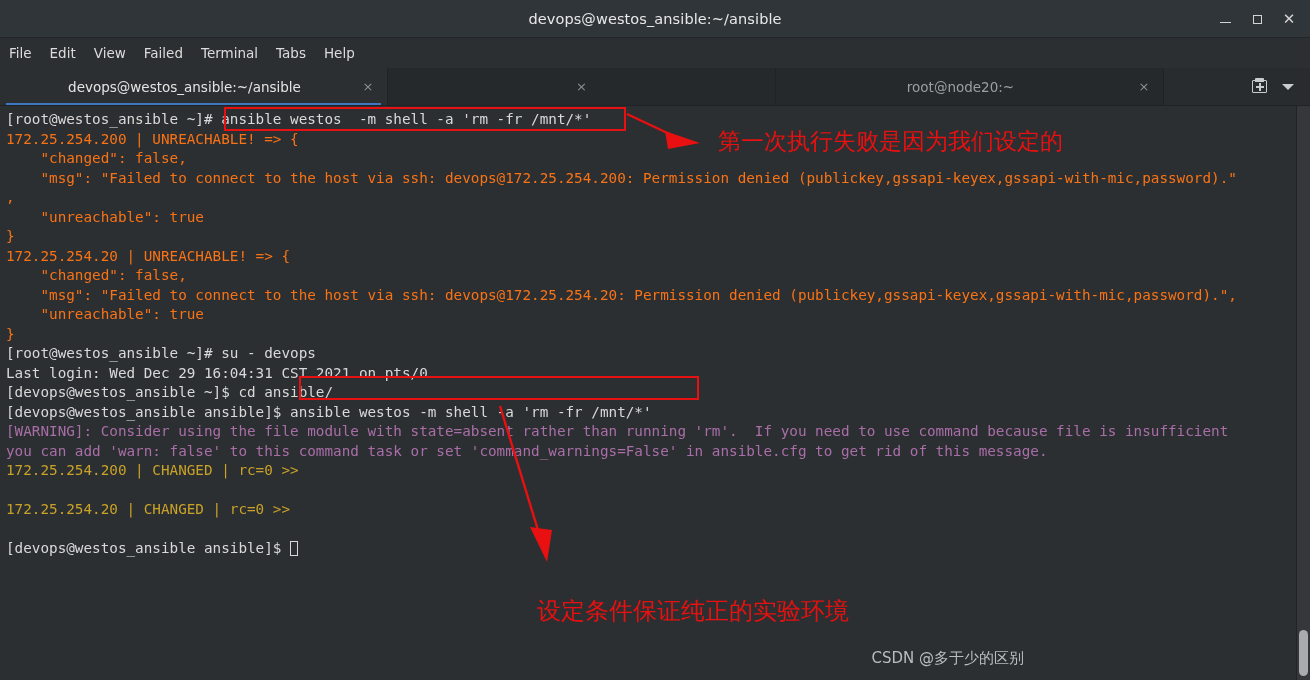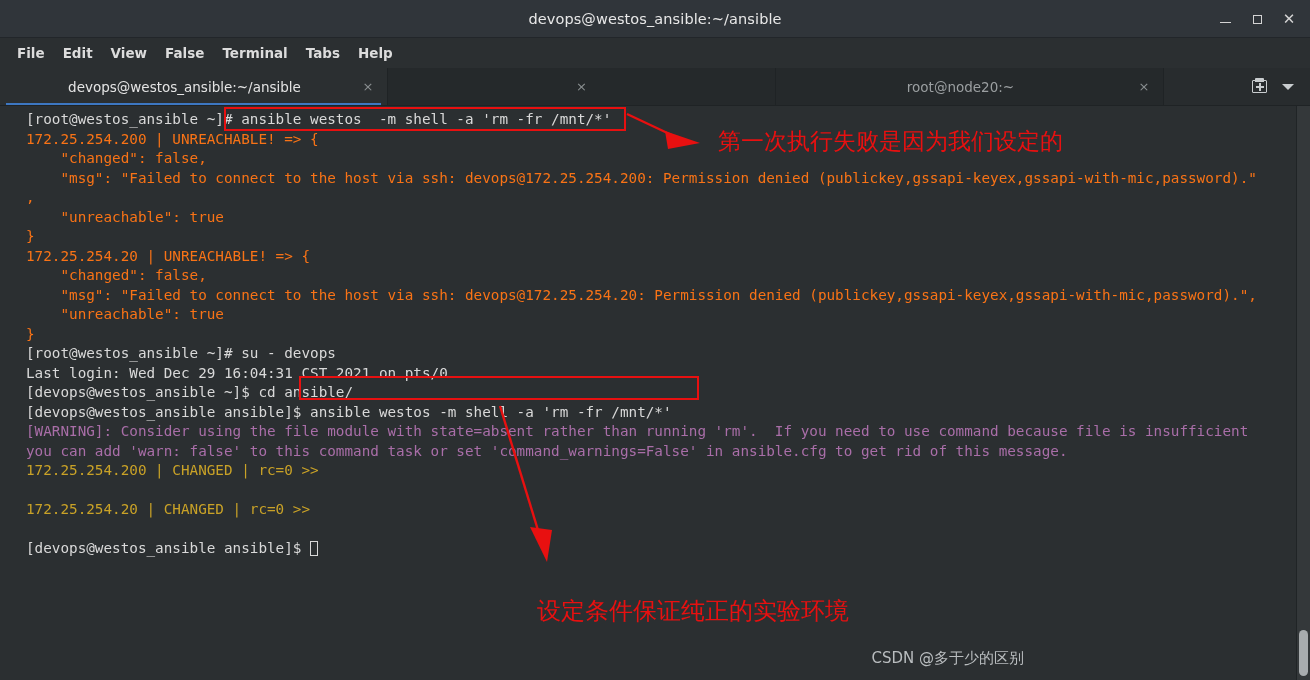--- a/index.html
+++ b/index.html
@@ -43,23 +43,21 @@
   }
   .min-glyph { width: 11px; height: 1.6px; background: #d4d4d4; margin-top: 7px; }
   .max-glyph { width: 9px; height: 9px; border: 1.7px solid #d4d4d4; }
   .close-glyph { font-size: 15px; color: #d4d4d4; font-family: "DejaVu Sans", sans-serif; }
 
   
   .menubar {
     height: 30px;
     background: #2b2f31;
     display: flex; align-items: center;
-    padding-left: 8px;
     flex: 0 0 30px;
-    font-weight: bold;
   }
   .menuitem {
     font-size: 13.5px; color: #dcdcdc;
     padding: 3px 9px; border-radius: 3px;
     font-family: "DejaVu Sans", sans-serif;
   }
 
   
   .tabbar {
     height: 38px;
@@ -115,21 +113,21 @@
   .caret-down {
     width: 0; height: 0;
     border-left: 6px solid transparent;
     border-right: 6px solid transparent;
     border-top: 6px solid #c9cdcf;
   }
 
   
   .term-wrap {
     flex: 1; position: relative; background: #2b2f31;
-    display: flex; overflow: hidden; margin-left: 20px;
+    display: flex; overflow: hidden;
   }
   .term {
     flex: 1;
     padding: 4px 0 0 6px;
     font-family: "DejaVu Sans Mono", monospace;
     font-size: 14.3px;
     line-height: 19.5px;
     color: #d8d8d8;
     white-space: pre;
     position: relative;
@@ -200,21 +198,21 @@
       <div class="winbtn">
           <span class="close-glyph">✕</span>
         </div>
     </div>
   </div>
 
   <div class="menubar">
     <div class="menuitem">File</div>
     <div class="menuitem">Edit</div>
     <div class="menuitem">View</div>
-    <div class="menuitem">False</div>
+    <div class="menuitem">Failed</div>
     <div class="menuitem">Terminal</div>
     <div class="menuitem">Tabs</div>
     <div class="menuitem">Help</div>
   </div>
 
   <div class="tabbar">
     <div class="tab">
       <span class="tab-label">devops@westos_ansible:~/ansible</span>
       <span class="tab-close">×</span>
       <div class="tab-underline"></div>

